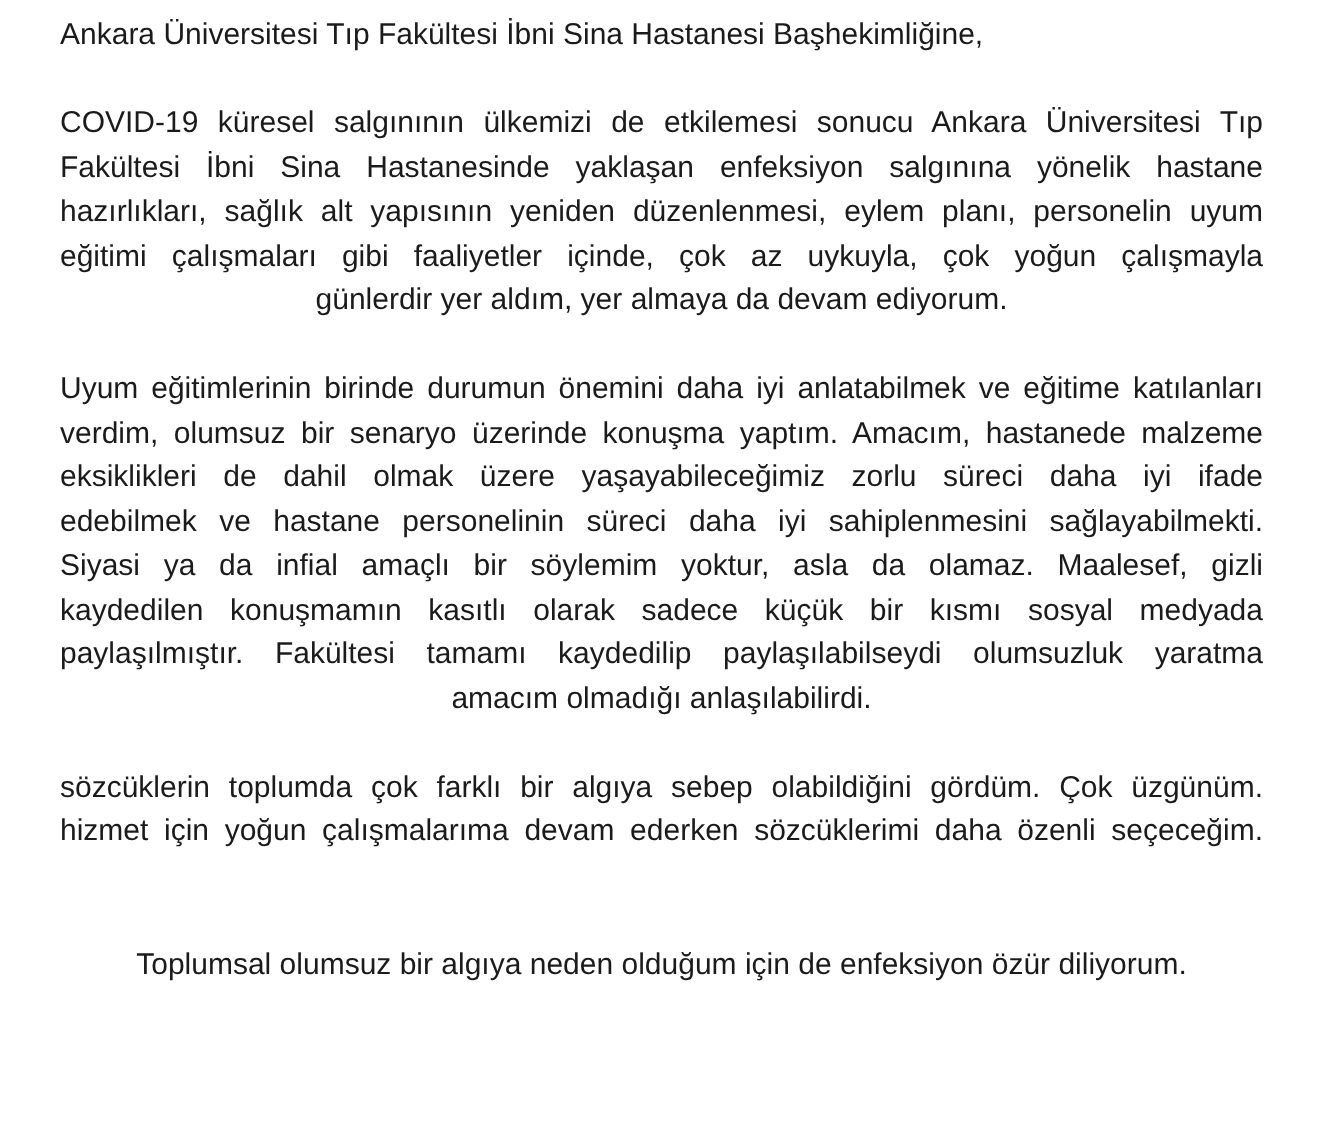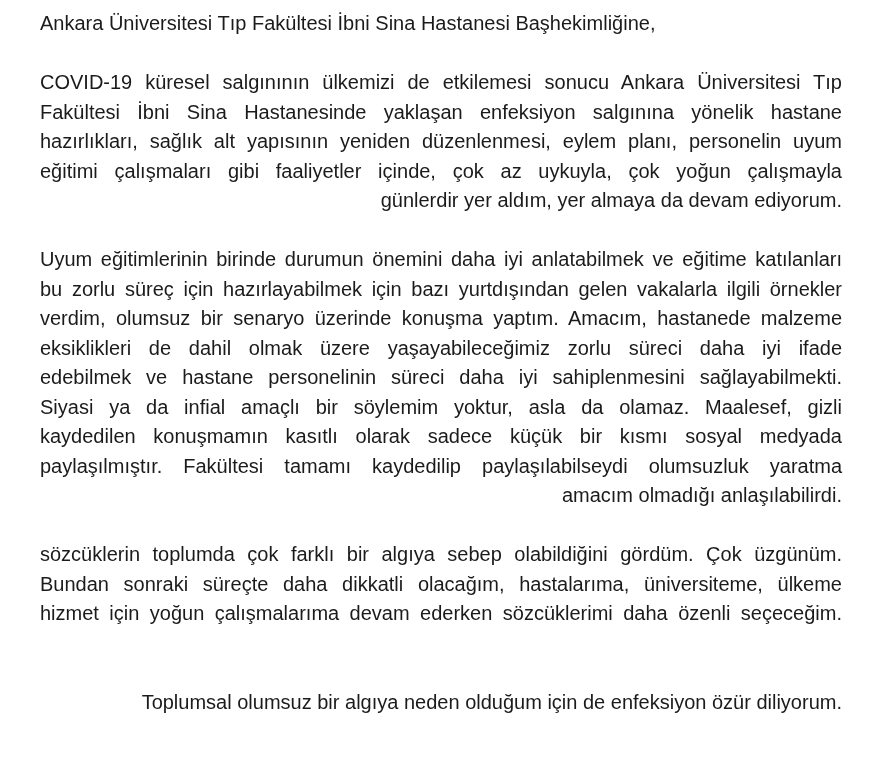--- a/index.html
+++ b/index.html
@@ -28,21 +28,21 @@
     text-align: left;
     white-space: nowrap;
   }
   .para {
     margin: 29.5px 0 0 0;
   }
   .para-gap-large {
     margin-top: 59px;
   }
   .line {
-    text-align: right;
+    text-align: center;
   }
   .line.j {
     text-align: justify;
     text-align-last: justify;
   }
 </style>
 </head>
 <body>
 
 <div class="document">
@@ -52,33 +52,31 @@
   <div class="para">
     <div class="line j">COVID-19 küresel salgınının ülkemizi de etkilemesi sonucu Ankara Üniversitesi Tıp</div>
     <div class="line j">Fakültesi İbni Sina Hastanesinde yaklaşan enfeksiyon salgınına yönelik hastane</div>
     <div class="line j">hazırlıkları, sağlık alt yapısının yeniden düzenlenmesi, eylem planı, personelin uyum</div>
     <div class="line j">eğitimi çalışmaları gibi faaliyetler içinde, çok az uykuyla, çok yoğun çalışmayla</div>
     <div class="line">günlerdir yer aldım, yer almaya da devam ediyorum.</div>
   </div>
 
   <div class="para">
     <div class="line j">Uyum eğitimlerinin birinde durumun önemini daha iyi anlatabilmek ve eğitime katılanları</div>
-    <div class="line j">bu zorlu süreç için hazırlayabilmek için bazı yurtdışından gelen vakalarla ilgili örnekler</div>
     <div class="line j">verdim, olumsuz bir senaryo üzerinde konuşma yaptım. Amacım, hastanede malzeme</div>
     <div class="line j">eksiklikleri de dahil olmak üzere yaşayabileceğimiz zorlu süreci daha iyi ifade</div>
     <div class="line j">edebilmek ve hastane personelinin süreci daha iyi sahiplenmesini sağlayabilmekti.</div>
     <div class="line j">Siyasi ya da infial amaçlı bir söylemim yoktur, asla da olamaz. Maalesef, gizli</div>
     <div class="line j">kaydedilen konuşmamın kasıtlı olarak sadece küçük bir kısmı sosyal medyada</div>
     <div class="line j">paylaşılmıştır. Fakültesi tamamı kaydedilip paylaşılabilseydi olumsuzluk yaratma</div>
     <div class="line">amacım olmadığı anlaşılabilirdi.</div>
   </div>
 
   <div class="para">
     <div class="line j">sözcüklerin toplumda çok farklı bir algıya sebep olabildiğini gördüm. Çok üzgünüm.</div>
-    <div class="line j">Bundan sonraki süreçte daha dikkatli olacağım, hastalarıma, üniversiteme, ülkeme</div>
     <div class="line j">hizmet için yoğun çalışmalarıma devam ederken sözcüklerimi daha özenli seçeceğim.</div>
   </div>
 
   <div class="para para-gap-large">
     <div class="line">Toplumsal olumsuz bir algıya neden olduğum için de enfeksiyon özür diliyorum.</div>
   </div>
 
 </div>
 
 </body></html>

